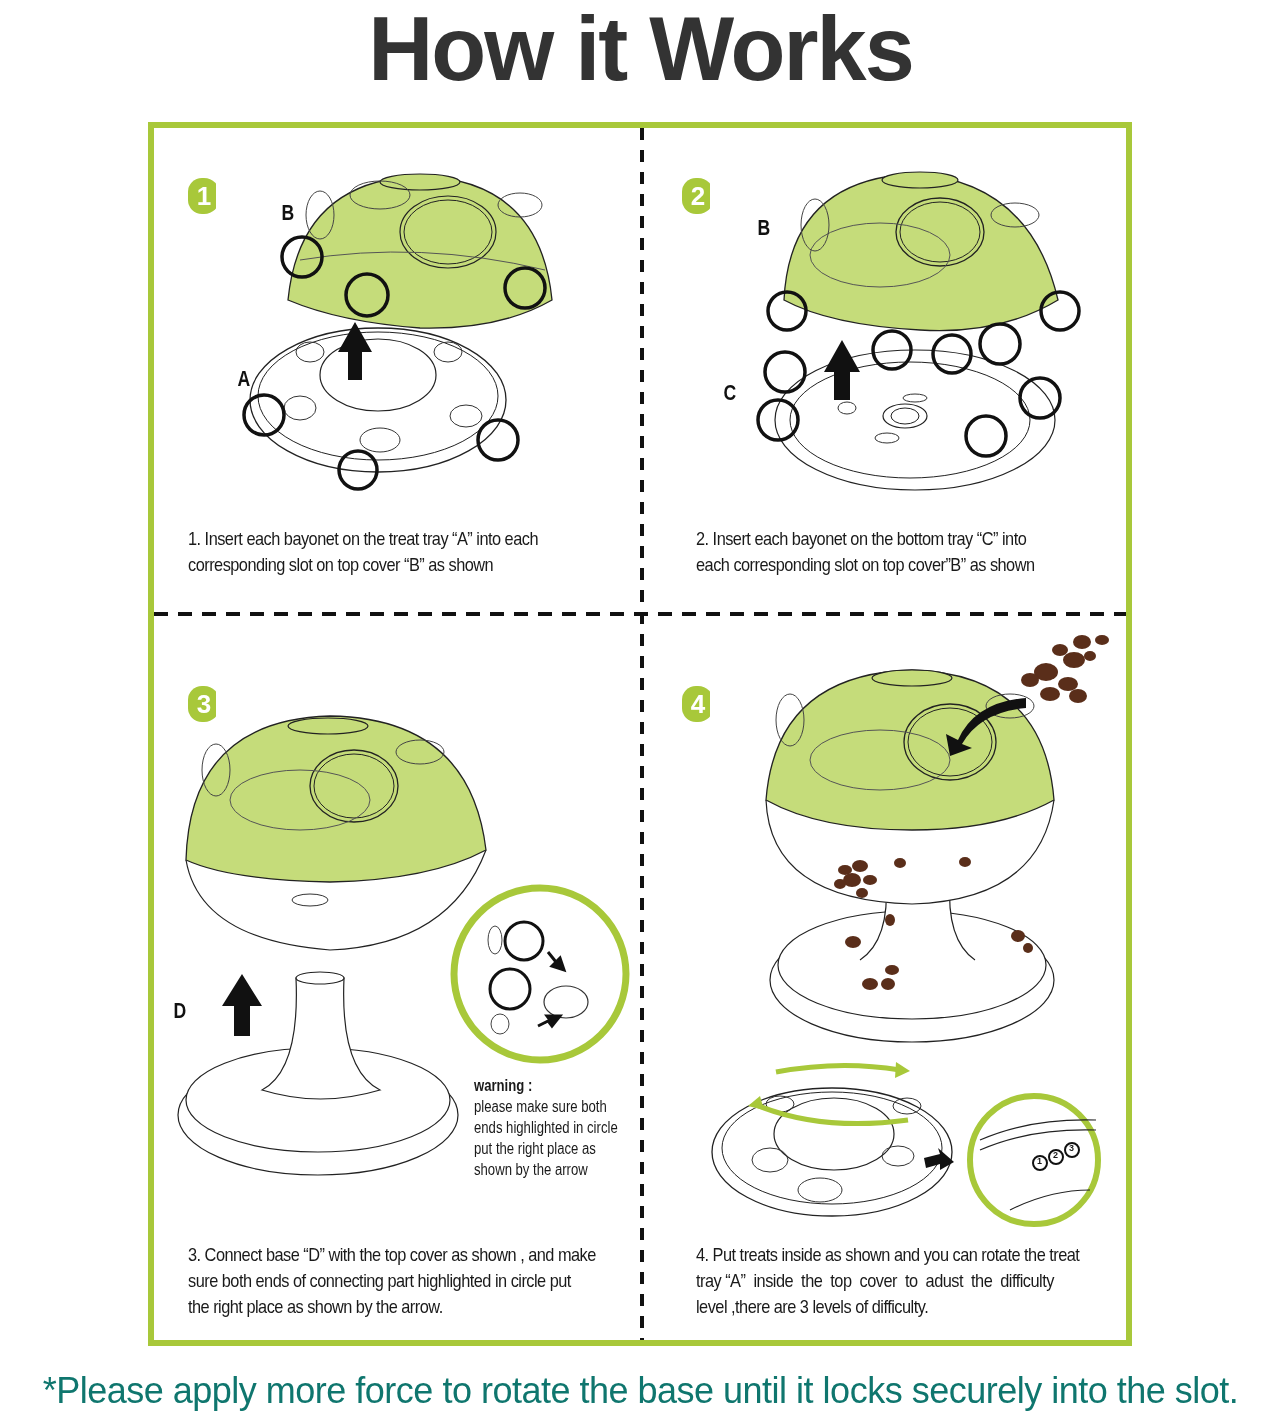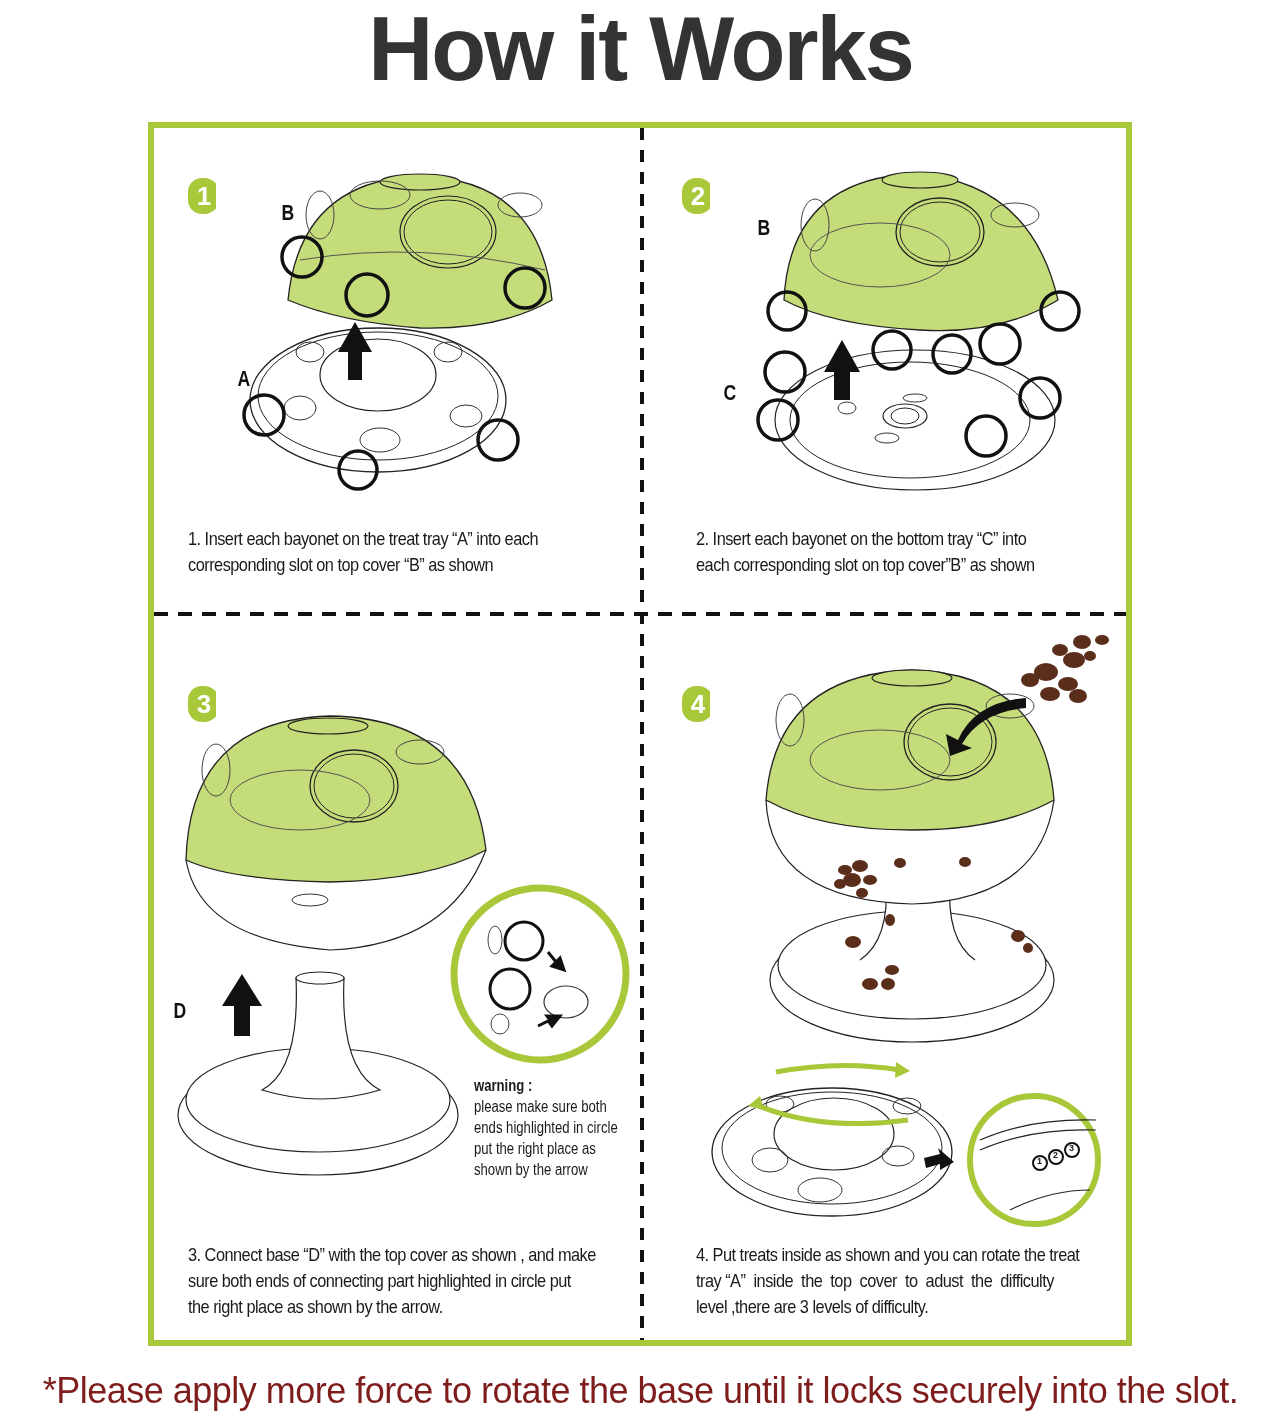--- a/index.html
+++ b/index.html
@@ -7,21 +7,21 @@
   .title{position:absolute;left:0;top:-6px;width:1281px;text-align:center;font-family:"Liberation Sans",sans-serif;font-weight:bold;font-size:90px;letter-spacing:-2px;color:#333333;line-height:110px;}
   .frame{position:absolute;left:148px;top:122px;width:984px;height:1224px;border:6px solid #a8c83a;box-sizing:border-box;background:#fff;}
   .vdash{position:absolute;left:640px;top:128px;width:4px;height:1212px;background:repeating-linear-gradient(to bottom,#111 0,#111 12px,transparent 12px,transparent 22px);}
   .hdash{position:absolute;left:154px;top:612px;width:972px;height:4px;background:repeating-linear-gradient(to right,#111 0,#111 14px,transparent 14px,transparent 24px);}
   .badge{position:absolute;width:32px;height:36px;background:#a8c83a;color:#fff;font-family:"Liberation Sans",sans-serif;font-weight:bold;font-size:26px;line-height:36px;text-align:center;border-radius:14px 16px 16px 14px;}
   .badge::after{content:"";position:absolute;right:-2px;top:0;width:6px;height:36px;background:#fff;}
   .caption{position:absolute;font-family:"Liberation Sans",sans-serif;font-size:19px;line-height:26px;color:#1a1a1a;letter-spacing:-0.6px;transform:scaleX(0.86);transform-origin:left top;}
   .letter{position:absolute;font-family:"Liberation Sans",sans-serif;font-weight:bold;font-size:22px;color:#111;transform:scaleX(0.8);}
   .warn{position:absolute;left:474px;top:1075px;font-family:"Liberation Sans",sans-serif;font-size:16px;line-height:21px;color:#1a1a1a;transform:scaleX(0.82);transform-origin:left top;width:200px;}
   .warn b{font-weight:bold;display:block;}
-  .footer{position:absolute;left:0;top:1368px;width:1281px;text-align:center;font-family:"Liberation Sans",sans-serif;font-size:36px;line-height:46px;color:#7f1d1d;letter-spacing:-0.5px;white-space:nowrap;}
+  .footer{position:absolute;left:0;top:1368px;width:1281px;text-align:center;font-family:"Liberation Sans",sans-serif;font-size:36px;line-height:46px;color:#0f766e;letter-spacing:-0.5px;white-space:nowrap;}
   svg{position:absolute;overflow:visible;}
 </style>
 </head>
 <body>
 
 <div class="title">How it Works</div>
 
 <div class="frame"></div>
 <div class="vdash"></div>
 <div class="hdash"></div>

